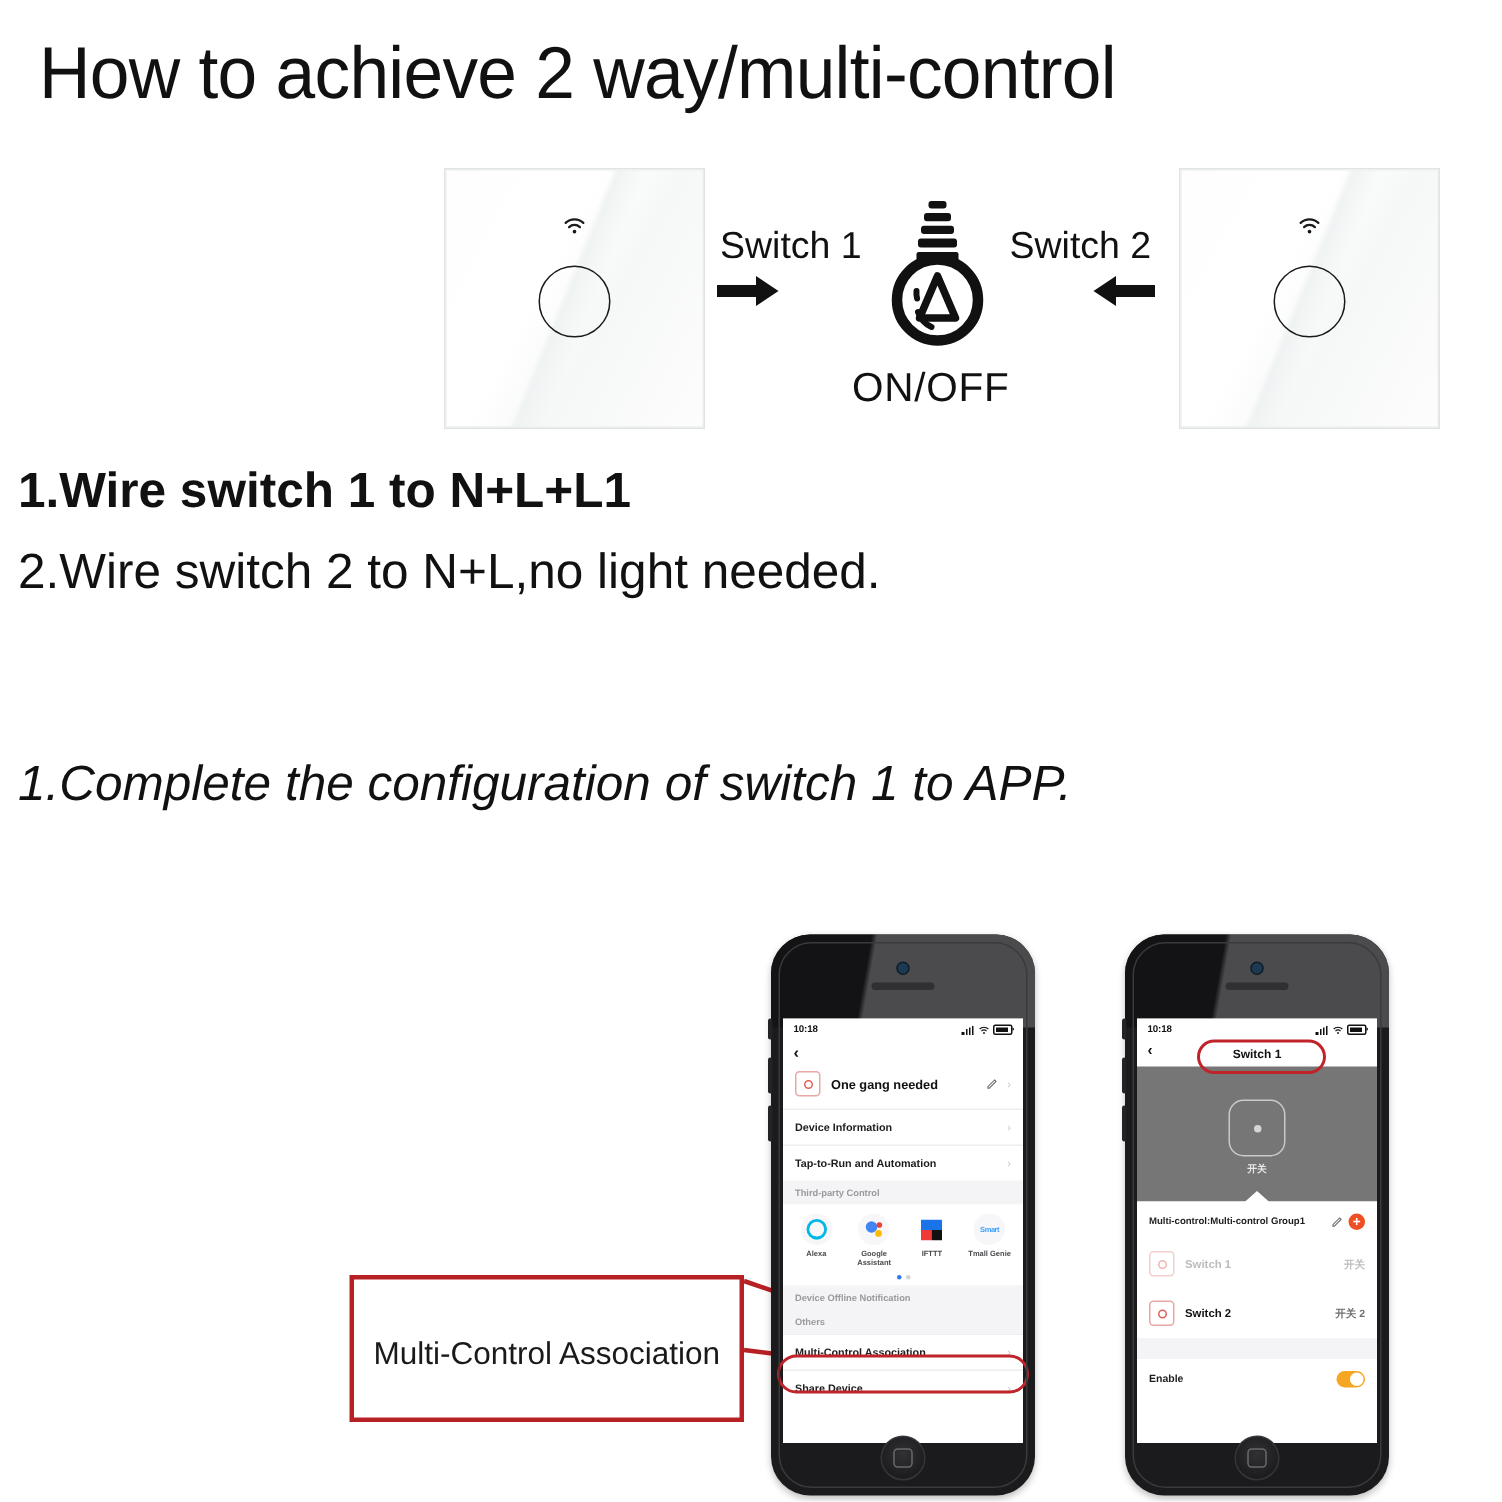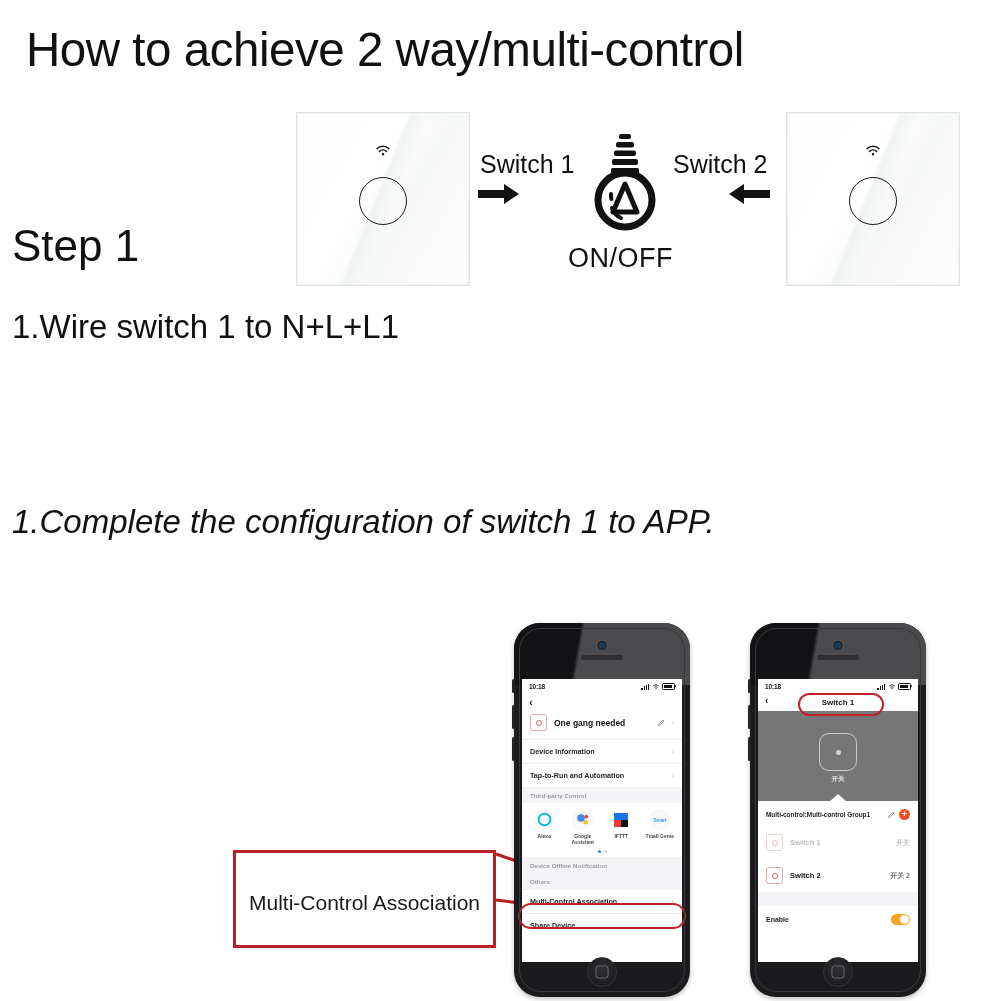--- a/index.html
+++ b/index.html
@@ -22,21 +22,21 @@
   .step{
     position:absolute;font-size:44px;line-height:48px;font-weight:400;
     letter-spacing:0px;white-space:nowrap;
   }
   .step1{left:12px;top:222px;}
   .step2{left:12px;top:428px;}
   .bodyline{
     position:absolute;font-size:33px;line-height:38px;font-weight:400;
     white-space:nowrap;letter-spacing:0px;
   }
-  .l1{left:12px;top:308px;}
+  .l1{left:12px;top:308px;font-weight:bold;}
   .l2{left:12px;top:362px;}
   .l3{left:12px;top:503px;font-style:italic;}
   .l4{left:12px;top:562px;}
 
   
   .switch-panel{
     position:absolute;width:172px;height:172px;
     background:linear-gradient(118deg,#fefefe 0%,#ffffff 40%,#f6f7f7 60%,#fdfdfd 100%);
     border:1px solid #dfe3e3;
     box-shadow:0 0 0 1px #f2f4f4 inset;
@@ -268,22 +268,22 @@
     <rect x="29" y="18.5" width="22" height="5.5" rx="2" fill="#111"></rect>
     <rect x="27" y="27" width="26" height="6" rx="2" fill="#111"></rect>
     <rect x="26" y="36" width="28" height="7" rx="1.5" fill="#111"></rect>
     <circle cx="40" cy="68" r="27" fill="none" stroke="#111" stroke-width="7"></circle>
     <path d="M40 52 L52 80 H28 Z" fill="none" stroke="#111" stroke-width="5" stroke-linejoin="round"></path>
     <path d="M26 62a15 15 0 0 0 .4 5" stroke="#111" stroke-width="4" fill="none" stroke-linecap="round"></path>
     <path d="M27 76a17 17 0 0 0 9 10" stroke="#111" stroke-width="4" fill="none" stroke-linecap="round"></path>
   </svg>
   <div class="onoff">ON/OFF</div>
 
-  <div class="step step1">Step 1</div>
   <div class="bodyline l1">1.Wire switch 1 to N+L+L1</div>
+  <div class="bodyline l2">2.Wire switch 2 to N+L,no light needed.</div>
 
   <div class="bodyline l3">1.Complete the configuration of switch 1 to APP.</div>
 
   <div class="callout">
     <div class="callout-text">Multi-Control Association</div>
   </div>
   <svg class="callout-lines" viewBox="0 0 220 100">
     <path d="M26 2 L200 62" stroke="#b72025" stroke-width="3" fill="none"></path>
     <path d="M26 48 L200 70" stroke="#b72025" stroke-width="3" fill="none"></path>
   </svg>

